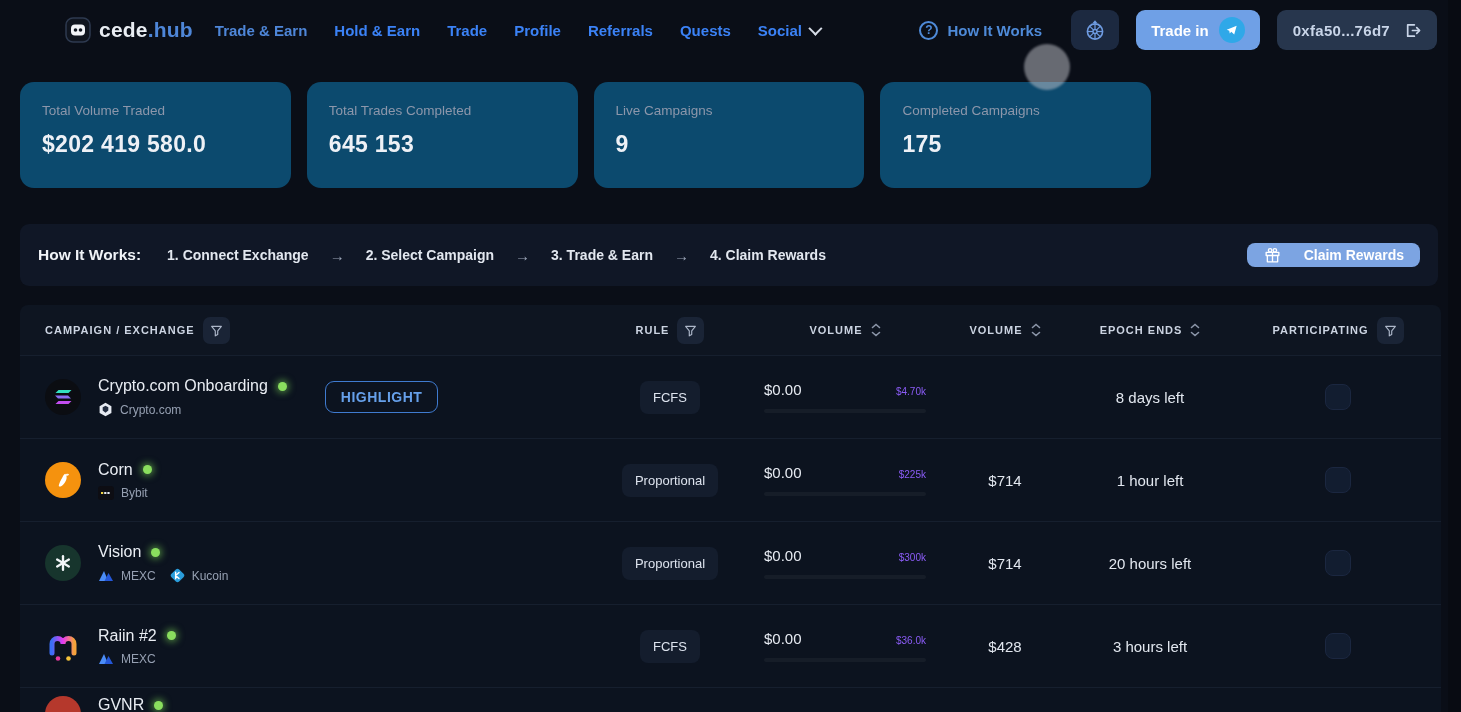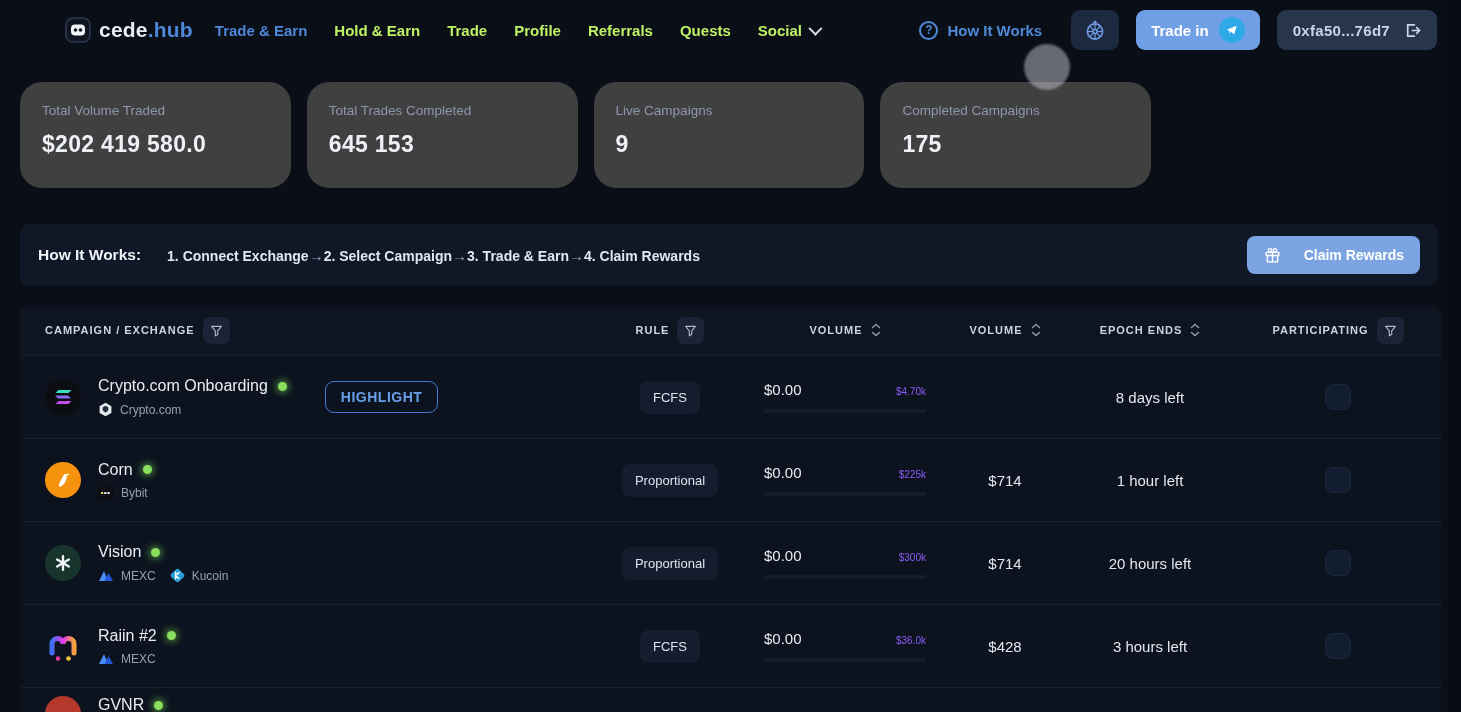--- a/index.html
+++ b/index.html
@@ -10,47 +10,47 @@
     color:#e9edf3;
     position:relative;
   }
 
   
   .header { height:60px; display:flex; align-items:center; padding:0 24px 0 20px; }
   .logo { display:flex; align-items:center; gap:8px; cursor:pointer;margin-left:45px; }
   .logo-text { font-size:21px; font-weight:bold; letter-spacing:.2px; }
   .logo-text .suffix { color:#4e86d8; }
   .nav { display:flex; align-items:center; gap:27px; margin-left:22px; }
-  .nav-item { font-size:15px; font-weight:bold; color:#bef264; cursor:pointer; white-space:nowrap; }
+  .nav-item { font-size:15px; font-weight:bold; color:#3b82f6; cursor:pointer; white-space:nowrap; }
   .nav-item.active { color:#4e86d8; }
   .nav-social { display:flex; align-items:center; gap:7px; }
   .chev { width:10px; height:10px; border-right:2px solid #d6dce6; border-bottom:2px solid #d6dce6; transform:rotate(45deg) translateY(-2px); }
   .header-right { margin-left:auto; display:flex; align-items:center; gap:17px; }
   .hiw-link { display:flex; align-items:center; gap:9px; color:#4e8ad8; font-size:15px; font-weight:bold; cursor:pointer; margin-right:12px; }
   .q-icon { width:19px; height:19px; border:2px solid #4e8ad8; border-radius:50%; display:flex; align-items:center; justify-content:center; font-size:12px; font-weight:bold; }
   .wheel-btn { width:48px; height:40px; background:#1c2940; border-radius:9px; display:flex; align-items:center; justify-content:center; cursor:pointer; }
   .tradein-btn { height:40px; background:#6fa0e6; border:none; border-radius:9px; display:flex; align-items:center; gap:10px; padding:0 15px; cursor:pointer; }
   .tradein-label { color:#fff; font-size:15px; font-weight:bold; }
   .tg-circle { width:26px; height:26px; border-radius:50%; background:#2fa8e8; display:flex; align-items:center; justify-content:center; }
   .wallet-btn { height:40px; background:#27364d; border:none; border-radius:9px; display:flex; align-items:center; gap:12px; padding:0 16px; cursor:pointer; }
   .wallet-label { color:#c9d5e8; font-size:15px; font-weight:bold; letter-spacing:.3px; }
 
   
   .stats { display:grid; grid-template-columns:repeat(5,1fr); gap:16px; margin:22px 23px 0 20px; }
-  .card { background:#404040; border-radius:22px; padding:21px 22px; height:106px; }
+  .card { background:#0c4a6e; border-radius:14px; padding:21px 22px; height:106px; }
   .card-label { font-size:13.5px; color:#8d97ab; margin-bottom:13px; }
   .card-value { font-size:23px; font-weight:bold; color:#eef1f6; letter-spacing:.3px; }
 
   
   .hiw-bar { margin:36px 23px 0 20px; height:62px; background:#101726; border-radius:9px; display:flex; align-items:center; padding:0 18px; }
   .hiw-title { font-size:15.5px; font-weight:bold; color:#f0f3f7; margin-right:26px; }
-  .hiw-steps { display:flex; align-items:flex-end; }
+  .hiw-steps { display:flex; align-items:center; gap:21px; }
   .hiw-step { font-size:14px; font-weight:bold; color:#e2e7ef; }
   .hiw-arrow { color:#9aa4b6; font-size:15px; }
-  .claim-btn { margin-left:auto; background:#7ca4e2; border:none; border-radius:8px; height:38px; display:flex; align-items:center; gap:22px; padding:0 16px; cursor:pointer; }
+  .claim-btn { margin-left:auto; background:#7ca4e2; border:none; border-radius:8px; height:24px; display:flex; align-items:center; gap:22px; padding:0 16px; cursor:pointer; }
   .claim-label { color:#fff; font-size:14px; font-weight:bold; }
 
   
   .table { margin:19px 20px 0 20px; }
   .tgrid { display:grid; grid-template-columns:575px 150px 200px 120px 170px 1fr; align-items:center; }
   .thead { height:50px; background:#0e1521; border-radius:8px 8px 0 0; }
   .th { display:flex; align-items:center; justify-content:center; gap:8px; font-size:11px; font-weight:bold; letter-spacing:1px; color:#ccd4e2; }
   .th.left { justify-content:flex-start; padding-left:25px;align-items:center; }
   .icon-chip { width:27px; height:27px; background:#1a2436; border-radius:7px; display:flex; align-items:center; justify-content:center; cursor:pointer; }
   .sort { display:flex; flex-direction:column; gap:2px; cursor:pointer; }

